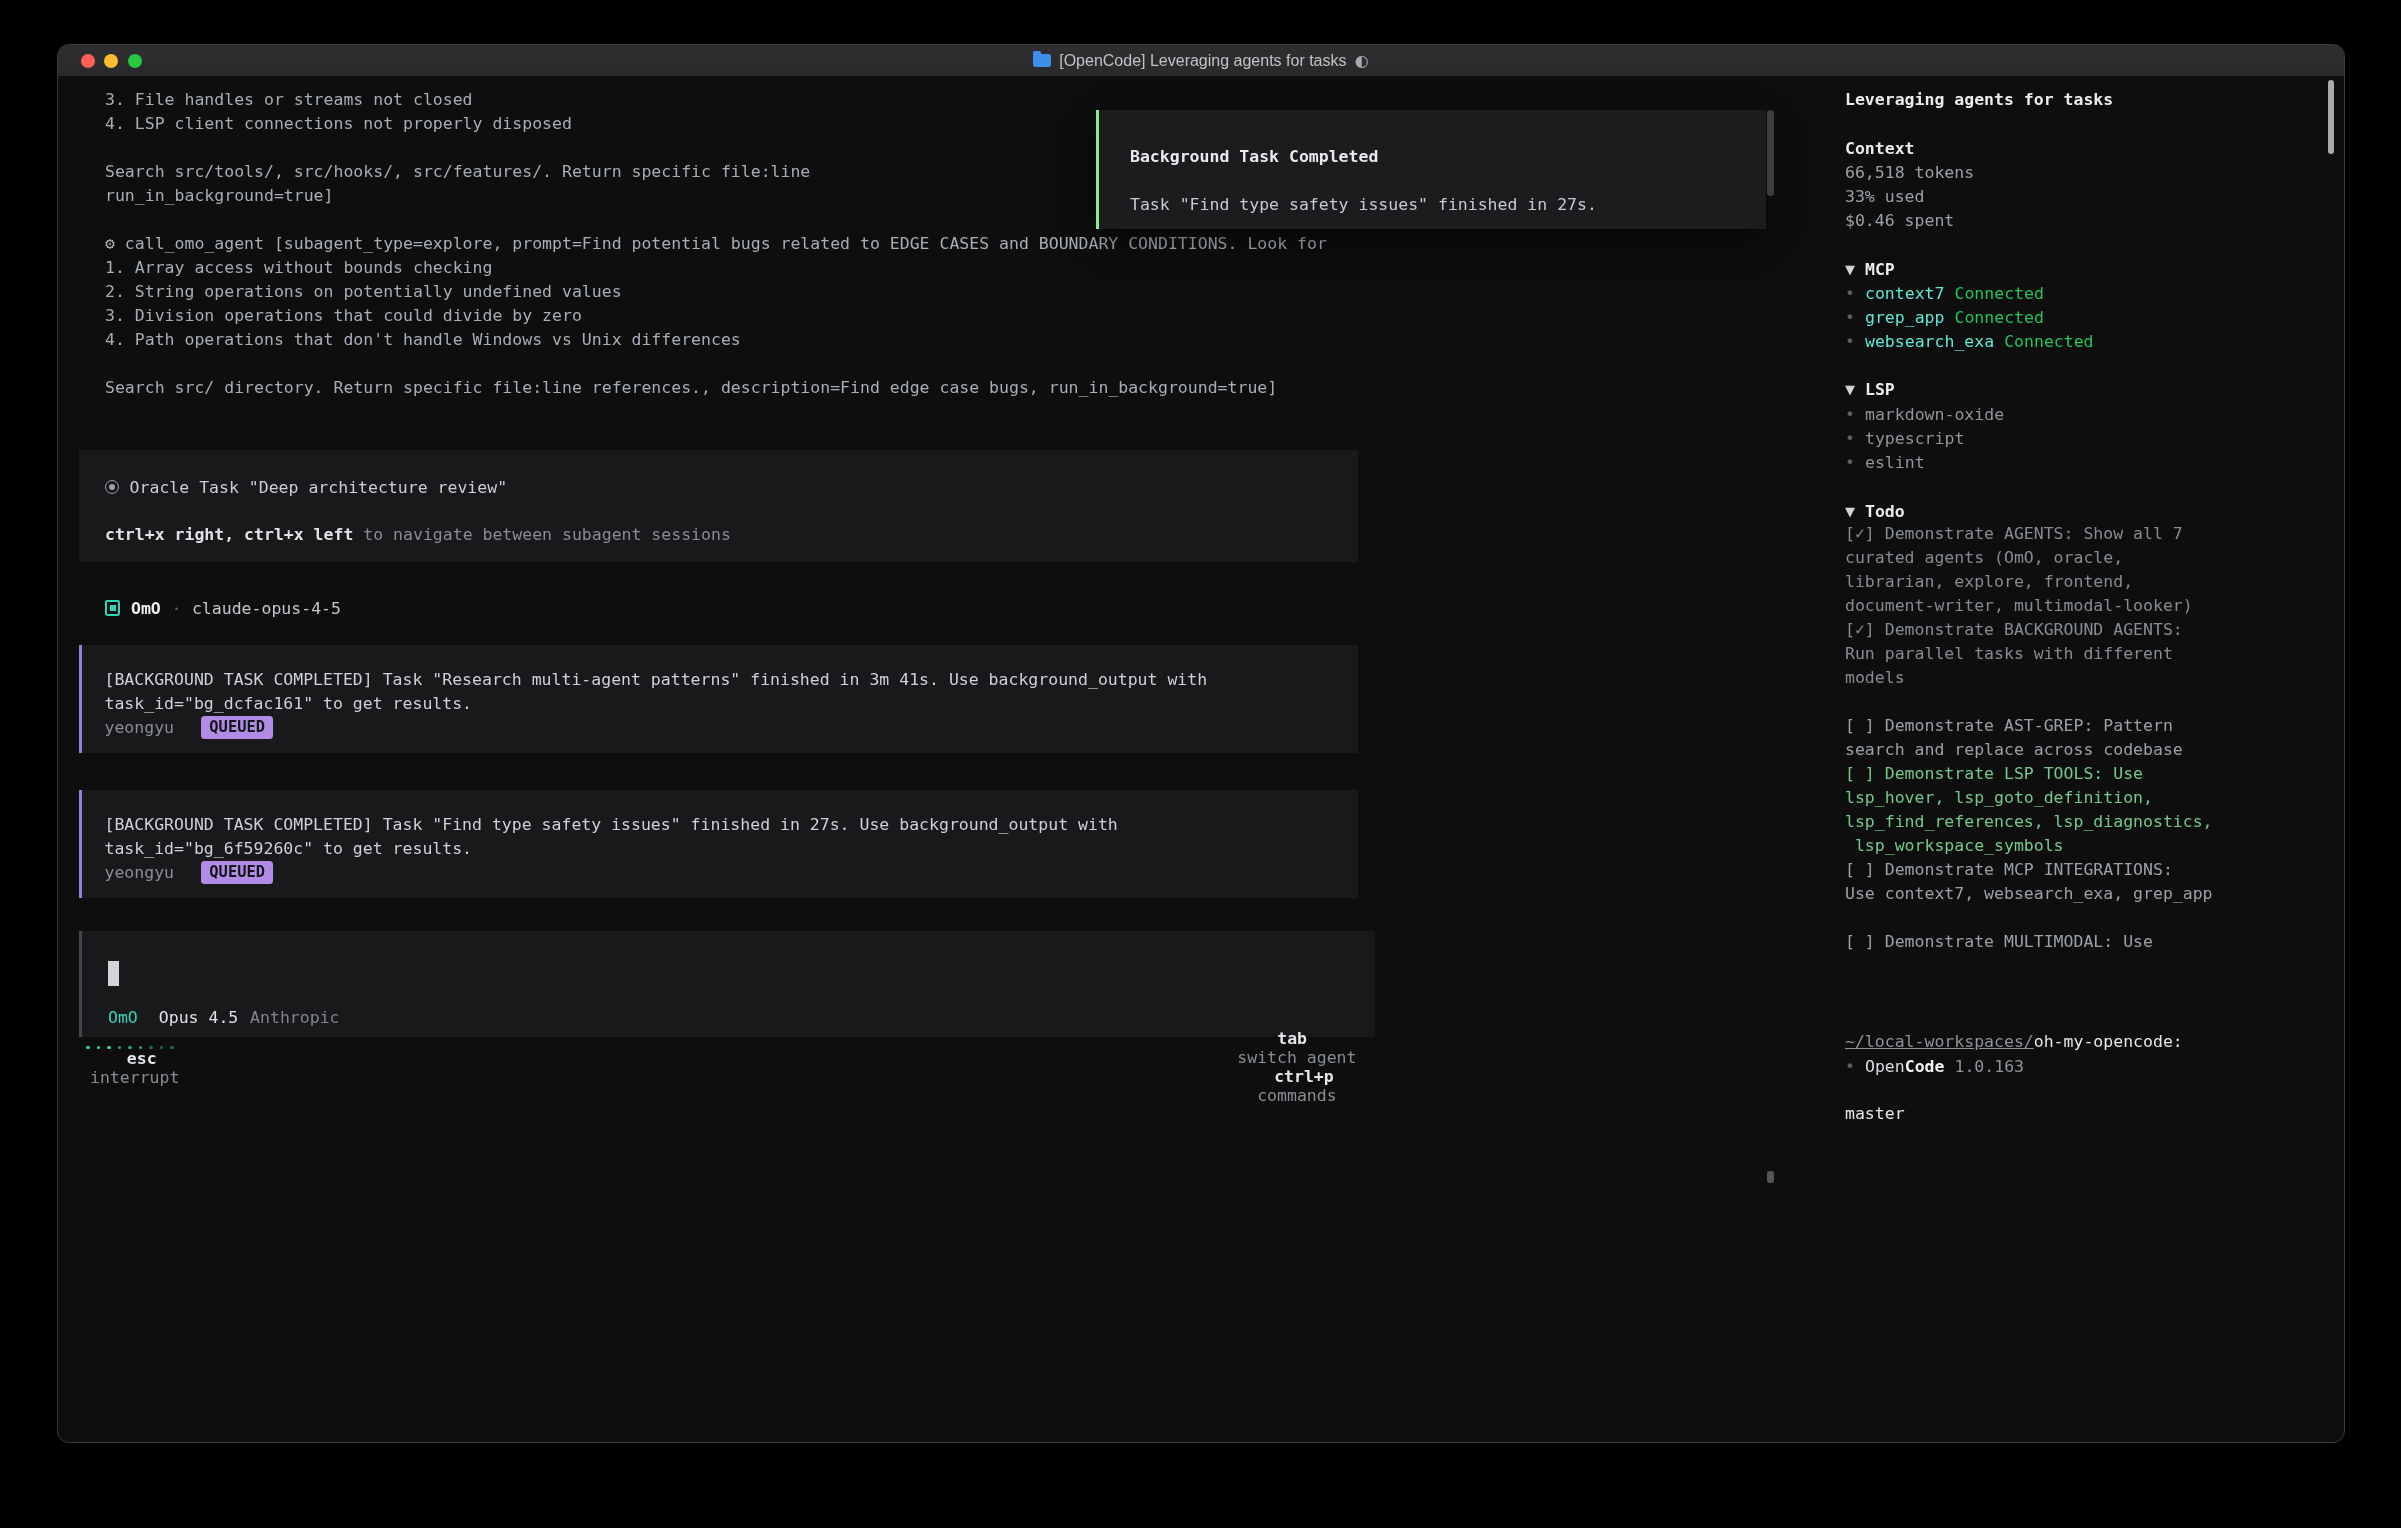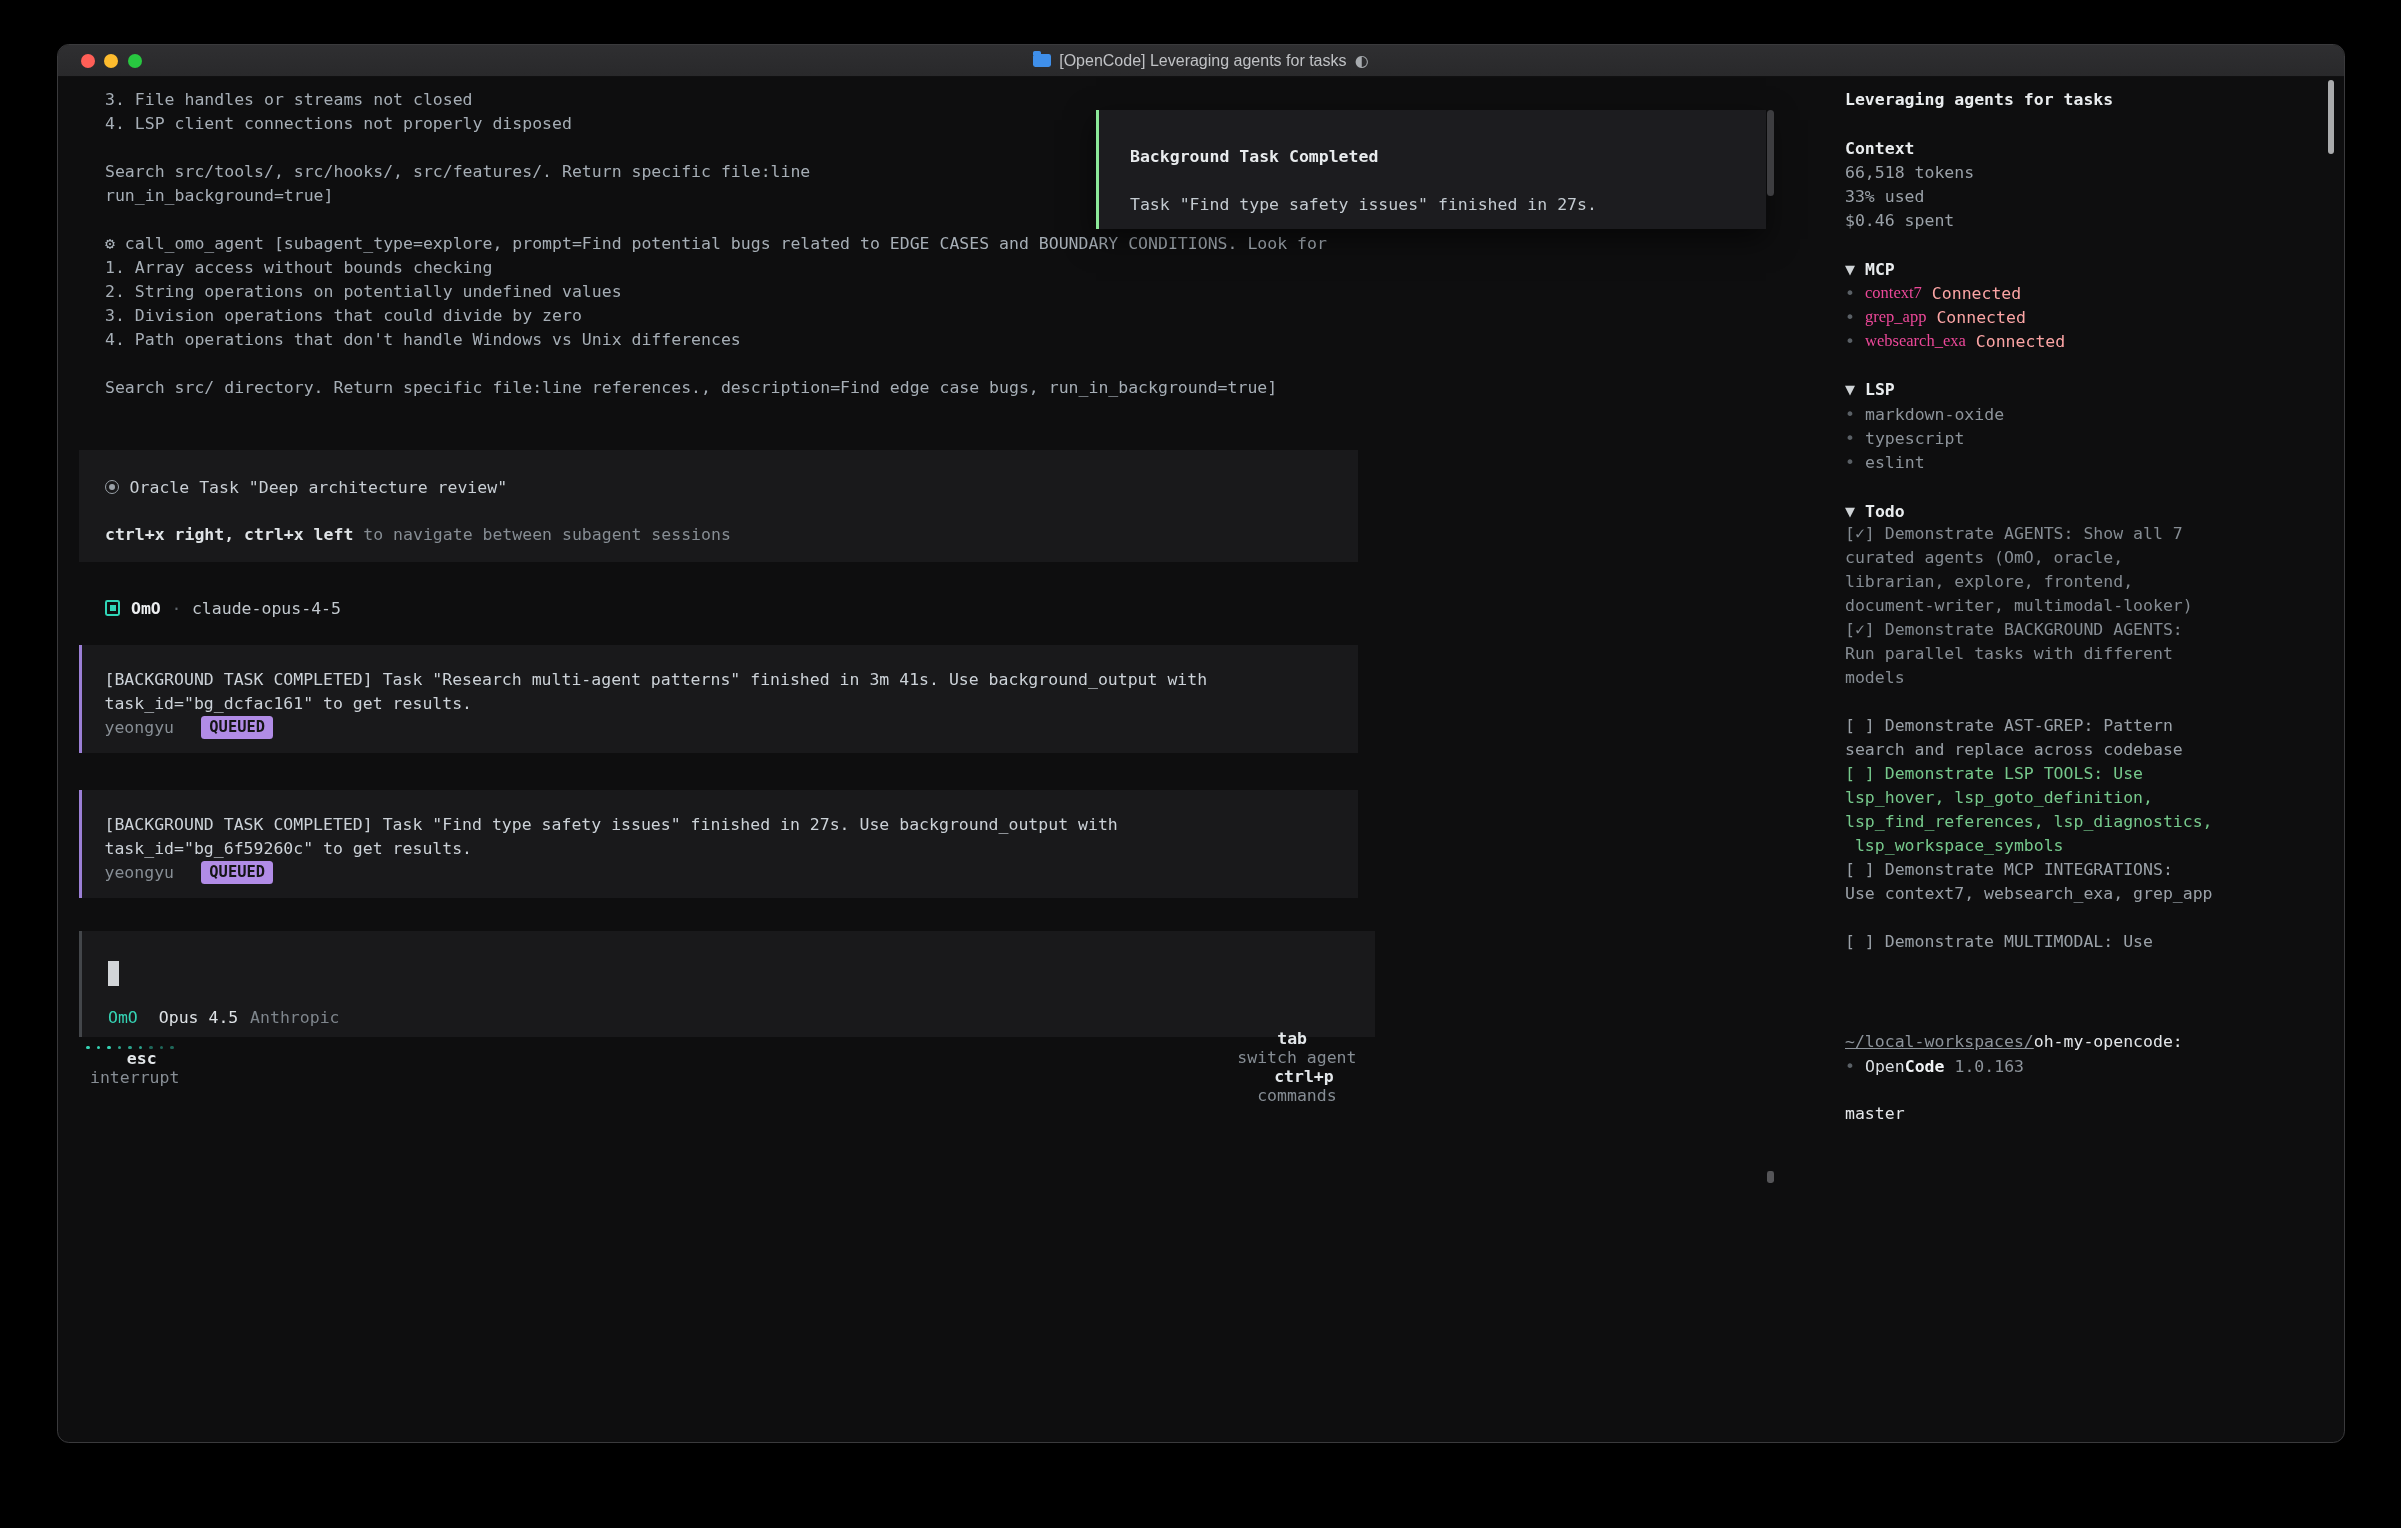--- a/index.html
+++ b/index.html
@@ -114,22 +114,22 @@
   .sec-head .sec-label { color:#e9ecee; font-weight:bold; }
   .mcp-head { top:212px; }
   .lsp-head { top:332px; }
   .todo-head { top:454px; }
 
   .rows { position:absolute; left:1787px; }
   .mcp-rows { top:236px; }
   .lsp-rows { top:357px; }
   .srow { display:flex; align-items:center; height:24px; }
   .srow-bullet { color:#5a6066; width:20px; flex:0 0 auto; }
-  .srow-name { color:#ec4899; white-space:pre;font-family:Liberation Serif, serif; }
-  .srow-status { color:#fca5a5; margin-left:10px; white-space:pre; }
+  .srow-name { color:#5eead4; white-space:pre; }
+  .srow-status { color:#22c55e; margin-left:10px; white-space:pre; }
   .srow-dimname { color:#8d949b; white-space:pre; }
 
   .todo-list { position:absolute; left:1787px; top:477px; }
   .todo-item { line-height:24px; white-space:pre; }
   .todo-item.spaced { margin-top:24px; }
   .todo-item.done { color:#858c93; }
   .todo-item.active { color:#76c98c; }
   .todo-item.pending { color:#9aa1a8; }
 
   .workspace { position:absolute; left:1787px; top:937px; line-height:24px; white-space:pre; }

